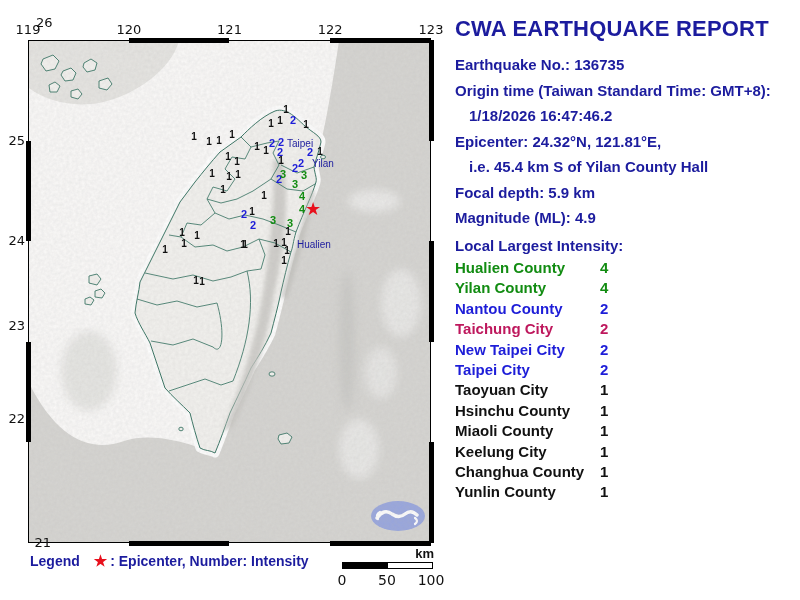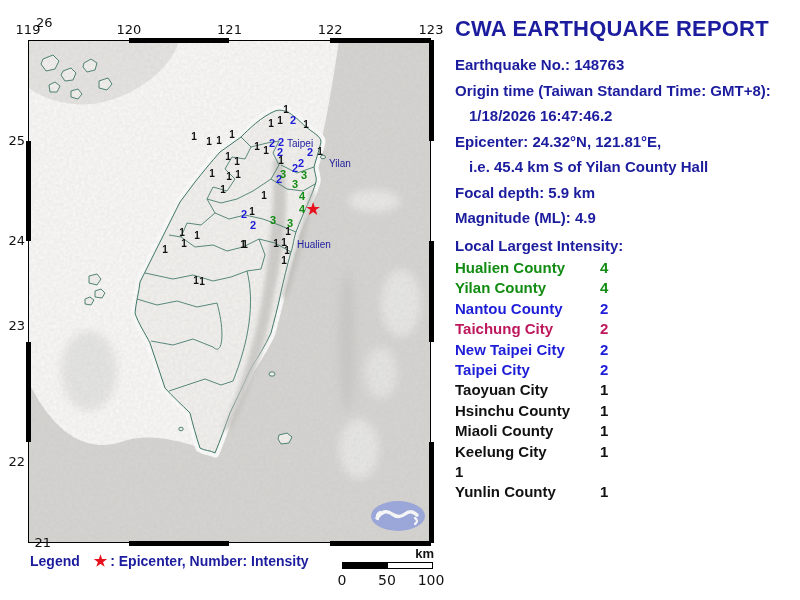--- a/index.html
+++ b/index.html
@@ -178,21 +178,21 @@
       <div class="mk m2" style="left: 216px; top: 174px;">2</div>
       <div class="mk m2" style="left: 225px; top: 185px;">2</div>
       <div class="mk m3" style="left: 255px; top: 134px;">3</div>
       <div class="mk m3" style="left: 276px; top: 135px;">3</div>
       <div class="mk m3" style="left: 267px; top: 144px;">3</div>
       <div class="mk m3" style="left: 245px; top: 180px;">3</div>
       <div class="mk m3" style="left: 262px; top: 183px;">3</div>
       <div class="mk m4" style="left: 274px; top: 156px;">4</div>
       <div class="mk m4" style="left: 274px; top: 169px;">4</div>
       <span class="city-label" style="left: 259px; top: 103px;">Taipei</span>
-      <span class="city-label" style="left: 284px; top: 123px; margin-left: 17px;">Yilan</span>
+      <span class="city-label" style="left: 284px; top: 123px;">Yilan</span>
       <span class="city-label" style="left: 269px; top: 204px;">Hualien</span>
       <div id="epicenter" style="left: 285px; top: 170px;">★</div>
     </div>
 
   <div id="frame-layer">
       <div class="seg h" style="left: 128.8px; width: 100.7px; top: 38px;"></div>
       <div class="seg h" style="left: 128.8px; width: 100.7px; top: 540.5px;"></div>
       <div class="seg h" style="left: 330.2px; width: 100.8px; top: 38px;"></div>
       <div class="seg h" style="left: 330.2px; width: 100.8px; top: 540.5px;"></div>
       <div class="seg v" style="top: 140.6px; height: 100.6px; left: 25.5px;"></div>
@@ -204,28 +204,28 @@
   <div id="ticks-layer">
       <span class="tick-x" style="left: 28px;">119</span>
       <span class="tick-x" style="left: 128.8px;">120</span>
       <span class="tick-x" style="left: 229.5px;">121</span>
       <span class="tick-x" style="left: 330.2px;">122</span>
       <span class="tick-x" style="left: 431px;">123</span>
       <span class="tick-y" style="top: 15px; padding-left: 36px;">26</span>
       <span class="tick-y" style="top: 132.6px;">25</span>
       <span class="tick-y" style="top: 233.2px;">24</span>
       <span class="tick-y" style="top: 318px;">23</span>
-      <span class="tick-y" style="top: 454px;">22</span>
+      <span class="tick-y" style="top: 411px;">22</span>
       <span class="tick-y" style="top: 535px; margin-left: 26px;">21</span>
     </div>
 
   <div id="panel">
     <div id="panel-title">CWA EARTHQUAKE REPORT</div>
     <div id="report-lines">
-        <div class="rline">Earthquake No.: 148763</div>
+        <div class="rline">Earthquake No.: 136735</div>
         <div class="rline">Origin time (Taiwan Standard Time: GMT+8):</div>
         <div class="rline indent">1/18/2026 16:47:46.2</div>
         <div class="rline">Epicenter: 24.32°N, 121.81°E,</div>
         <div class="rline indent">i.e. 45.4 km S of Yilan County Hall</div>
         <div class="rline">Focal depth: 5.9 km</div>
         <div class="rline">Magnitude (ML): 4.9</div>
       </div>
     <div id="intensity-heading">Local Largest Intensity:</div>
     <div id="intensity-rows">
         <div class="irow" style="color: rgb(18, 140, 18); align-items: flex-end;">
@@ -262,20 +262,21 @@
         </div>
         <div class="irow" style="color: rgb(17, 17, 17);">
           <span class="iname">Miaoli County</span>
           <span class="ival">1</span>
         </div>
         <div class="irow" style="color: rgb(17, 17, 17);">
           <span class="iname">Keelung City</span>
           <span class="ival">1</span>
         </div>
         <div class="irow" style="color: rgb(17, 17, 17);">
+          <span class="iname">Changhua County</span>
           <span class="ival">1</span>
         </div>
         <div class="irow" style="color: rgb(17, 17, 17);">
           <span class="iname">Yunlin County</span>
           <span class="ival">1</span>
         </div>
       </div>
   </div>
 
   <div id="legend">

